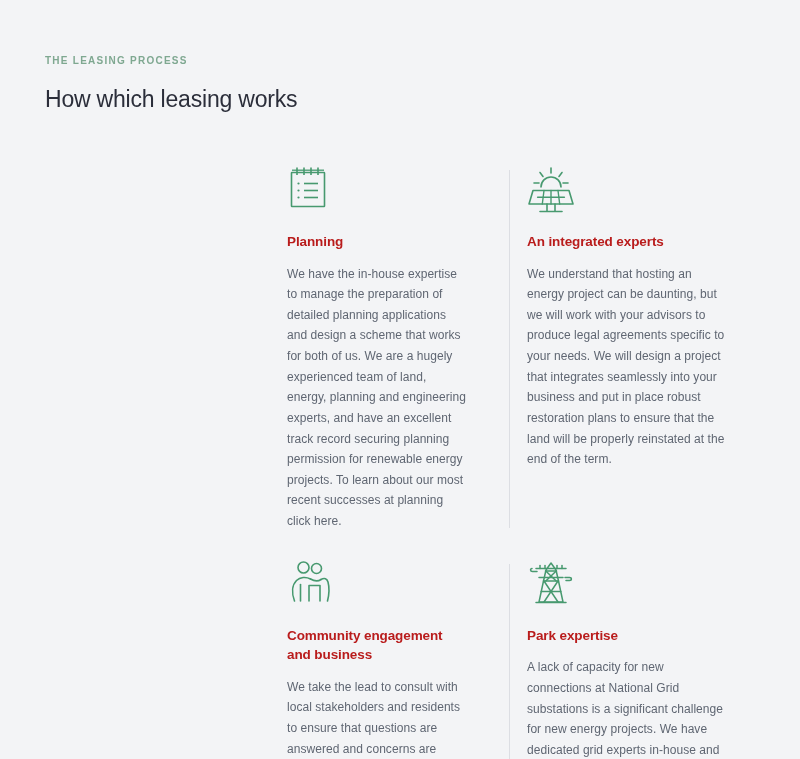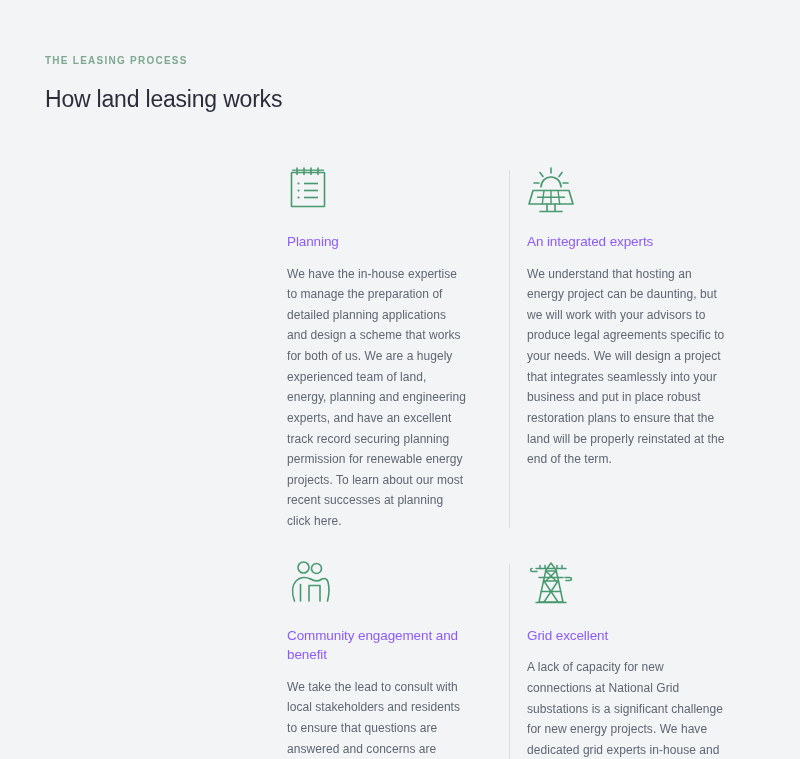--- a/index.html
+++ b/index.html
@@ -81,42 +81,42 @@
   .icon {
     display: block;
     margin-bottom: 18px;
     height: 48px;
   }
   .icon svg { display: block; }
 
   
   .card-title {
     font-size: 13.5px;
-    font-weight: 400;
-    color: #8b5cf6;
+    font-weight: 700;
+    color: #b91c1c;
     margin: 0 0 12px 0;
     line-height: 1.45;
     letter-spacing: -0.1px;
   }
   .card-body {
     font-size: 12px;
     line-height: 1.72;
     color: #5f6672;
     margin: 0;
     letter-spacing: 0.05px;
   }
 </style>
 </head>
 <body>
 
 <div class="page">
 
   <div class="header">
     <div class="eyebrow">THE LEASING PROCESS</div>
-    <h1 class="page-title">How land leasing works</h1>
+    <h1 class="page-title">How which leasing works</h1>
   </div>
 
   <div class="cards">
 
     <div class="row row-1">
 
       <div class="col col-left">
         <span class="icon">
           <svg width="42" height="48" viewBox="0 0 42 48" fill="none" stroke="#47996f" stroke-width="1.6">
             <rect x="4.5" y="6.5" width="33" height="34" rx="0.5"></rect>
@@ -168,21 +168,21 @@
           <svg width="48" height="44" viewBox="0 0 48 44" fill="none" stroke="#47996f" stroke-width="1.6" stroke-linecap="round" stroke-linejoin="round">
             <circle cx="16.5" cy="7.5" r="5.5"></circle>
             <circle cx="29.5" cy="8.5" r="5"></circle>
             <path d="M7.5 41 C4.5 33 5 25 9.5 20.5 C13 17 19 16.5 23.5 19"></path>
             <path d="M23.5 19 C27 21 31 21.5 34 19.5"></path>
             <path d="M34 19.5 C37.5 17.5 40 18.5 41 22 C42.5 27.5 42 35 40.5 41"></path>
             <line x1="13.5" y1="24.5" x2="13.5" y2="41"></line>
             <path d="M22 41 L22 25.5 L33 25.5 L33 41"></path>
           </svg>
         </span>
-        <h2 class="card-title">Community engagement and benefit</h2>
+        <h2 class="card-title">Community engagement and business</h2>
         <p class="card-body">We take the lead to consult with local stakeholders and residents to ensure that questions are answered and concerns are addressed. We also have a market-leading community benefit package which offers tangible support to local people.</p>
 
       </div>
 
       <div class="col col-right">
         <span class="icon">
           <svg width="48" height="48" viewBox="0 0 48 48" fill="none" stroke="#47996f" stroke-width="1.5" stroke-linecap="round" stroke-linejoin="round">
             <line x1="9" y1="8.5" x2="39" y2="8.5"></line>
             <line x1="13" y1="5.5" x2="13" y2="8.5"></line>
             <line x1="18" y1="5.5" x2="18" y2="8.5"></line>
@@ -195,19 +195,19 @@
             <line x1="18.5" y1="11" x2="29.5" y2="11"></line>
             <line x1="16.5" y1="21" x2="31.5" y2="21"></line>
             <line x1="14.2" y1="31.5" x2="33.8" y2="31.5"></line>
             <line x1="17" y1="21" x2="31" y2="42"></line>
             <line x1="31" y1="21" x2="17" y2="42"></line>
             <line x1="18.8" y1="11" x2="29.2" y2="21"></line>
             <line x1="29.2" y1="11" x2="18.8" y2="21"></line>
             <line x1="9" y1="42.5" x2="39" y2="42.5"></line>
           </svg>
         </span>
-        <h2 class="card-title">Grid excellent</h2>
+        <h2 class="card-title">Park expertise</h2>
         <p class="card-body">A lack of capacity for new connections at National Grid substations is a significant challenge for new energy projects. We have dedicated grid experts in-house and a long term relationship with the National Grid which includes being a launch partner for its Energy Park programme — aimed at quickly and cost-effectively adding battery storage to the UK's transmission network. We always start each project with a confirmed grid connection rather than submit an application as the project progresses.</p>
       </div>
     </div>
 
   </div>
 </div>
 
 </body></html>

